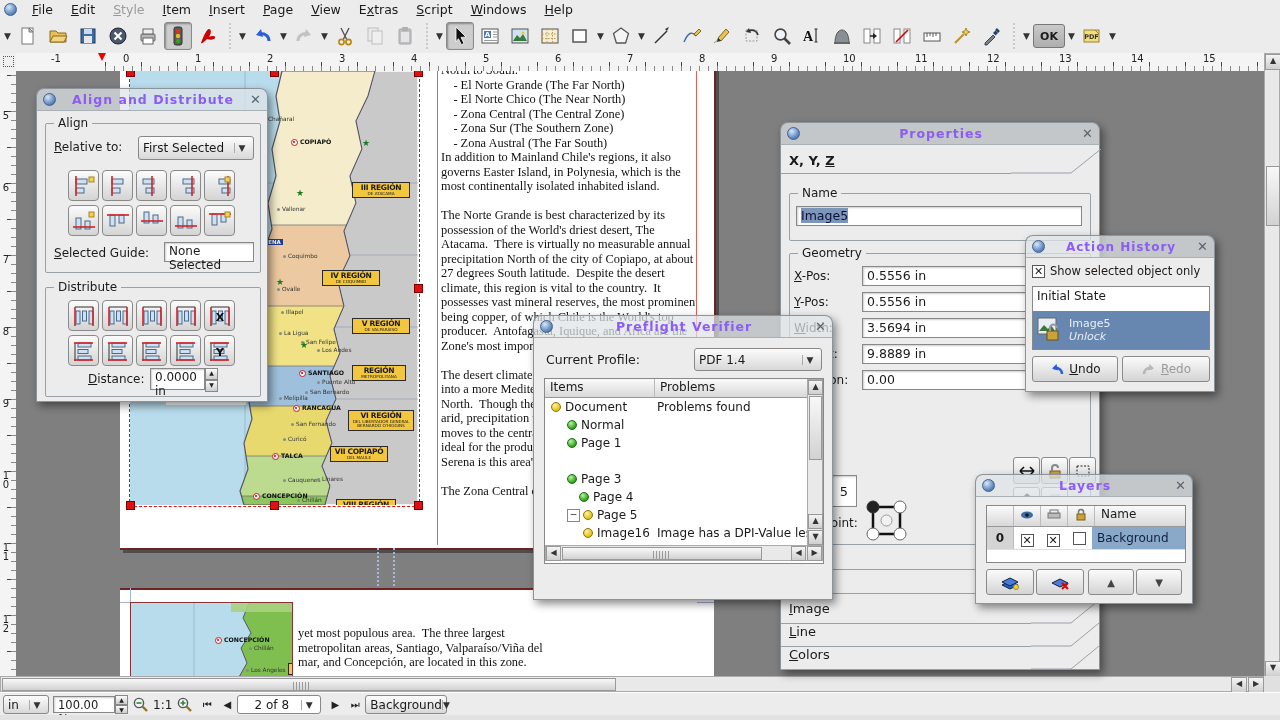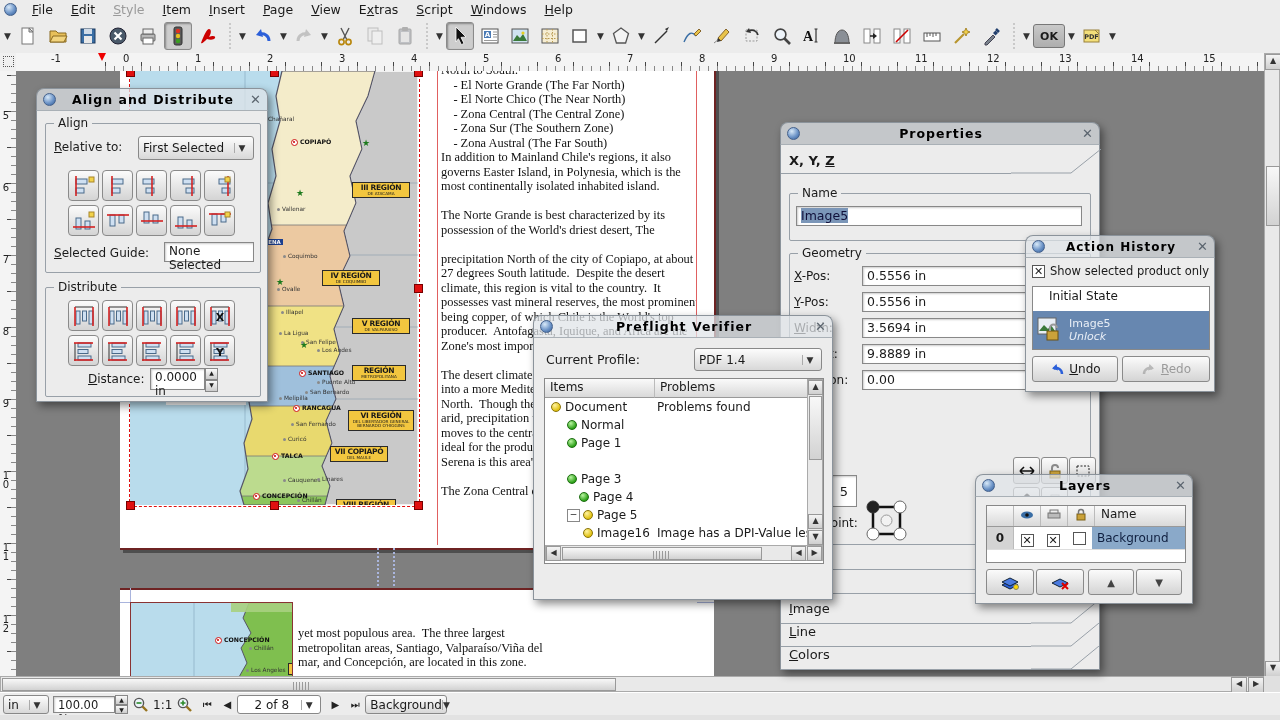--- a/index.html
+++ b/index.html
@@ -42,21 +42,21 @@
   .city.cap{font-weight:bold;font-size:6.2px;color:#111}
   .citydot{position:absolute;width:7px;height:7px;border:1.6px solid #cf1717;border-radius:50%;background:#fff;box-sizing:border-box}
   .citydot:after{content:"";position:absolute;left:1.2px;top:1.2px;width:1.6px;height:1.6px;background:#cf1717;border-radius:50%}
   .townsq{position:absolute;width:3px;height:3px;background:#8a8a8a;border-radius:50%}
   .star{position:absolute;color:#1d7a1d;font-size:9px;line-height:9px}
   .seltag{position:absolute;background:#1c3f8f;color:#fff;font-size:5.5px;padding:0 2px;font-weight:bold}
   .handle{position:absolute;width:7px;height:7px;background:#e01010;border:1px solid #700}
   
   .palette{position:absolute;box-shadow:3px 4px 9px rgba(0,0,0,.45);border-radius:8px 8px 0 0}
   .titlebar{height:23px;background:rgba(223,227,232,.72);border:1px solid #8b939b;border-bottom:1px solid #a9b0b6;border-radius:8px 8px 0 0;display:flex;align-items:center;padding:0 6px;box-sizing:border-box}
-  .titlebar .title-text{flex:1;text-align:center;font-weight:bold;font-size:12.5px;color:#000000;letter-spacing:1px}
+  .titlebar .title-text{flex:1;text-align:center;font-weight:bold;font-size:12.5px;color:#8b5cf6;letter-spacing:1px}
   .globe{width:13px;height:13px;border-radius:50%;background:radial-gradient(circle at 35% 30%,#d8e9f8,#6e95c8 55%,#2f5a96);border:1px solid #44618c;box-sizing:border-box}
   .closex{color:#5a646e;font-weight:bold;font-size:13px;line-height:13px}
   .pal-body{position:absolute;left:0;right:0;bottom:0;top:23px;background:#ececec;border:1px solid #8b939b;border-top:none}
   .groupbox{position:absolute;border:1px solid #98a0a8;border-radius:2px}
   .legend{position:absolute;top:-8px;left:8px;background:#ececec;padding:0 4px;font-size:12px}
   .lbl{font-size:12px}
   .lbl u,.legend u{text-decoration:underline}
   .combo{background:linear-gradient(#fcfcfc,#d8d8d8);border:1px solid #888;border-radius:3px;display:flex;align-items:center;padding:0 4px;box-sizing:border-box}
   .combo .val{flex:1;font-size:12px}
   .combo .dd{width:14px;text-align:center;font-size:9px;border-left:1px solid #aaa;color:#333}
@@ -358,20 +358,21 @@
       <div class="docline" style="top: 21px; left: 3px;">    - El Norte Chico (The Near North)</div>
       <div class="docline" style="top: 35.5px; left: 3px;">    - Zona Central (The Central Zone)</div>
       <div class="docline" style="top: 50px; left: 3px;">    - Zona Sur (The Southern Zone)</div>
       <div class="docline" style="top: 64.5px; left: 3px;">    - Zona Austral (The Far South)</div>
       <div class="docline" style="top: 79px; left: 3px;">In addition to Mainland Chile's regions, it also</div>
       <div class="docline" style="top: 93.5px; left: 3px;">governs Easter Island, in Polynesia, which is the</div>
       <div class="docline" style="top: 108px; left: 3px;">most continentally isolated inhabited island.</div>
       <div class="docline" style="top: 122.5px; left: 3px;"></div>
       <div class="docline" style="top: 137px; left: 3px;">The Norte Grande is best characterized by its</div>
       <div class="docline" style="top: 151.5px; left: 3px;">possession of the World's driest desert, The</div>
+      <div class="docline" style="top: 166px; left: 3px;">Atacama.  There is virtually no measurable annual</div>
       <div class="docline" style="top: 180.5px; left: 3px;">precipitation North of the city of Copiapo, at about</div>
       <div class="docline" style="top: 195px; left: 3px;">27 degrees South latitude.  Despite the desert</div>
       <div class="docline" style="top: 209.5px; left: 3px;">climate, this region is vital to the country.  It</div>
       <div class="docline" style="top: 224px; left: 3px;">possesses vast mineral reserves, the most prominent</div>
       <div class="docline" style="top: 238.5px; left: 3px;">being copper, of which Chile is the World's top</div>
       <div class="docline" style="top: 253px; left: 3px;">producer.  Antofagasta, Iquique, and Arica are the</div>
       <div class="docline" style="top: 267.5px; left: 3px;">Zone's most importa</div>
       <div class="docline" style="top: 282px; left: 3px;"></div>
       <div class="docline" style="top: 296.5px; left: 3px;">The desert climate o</div>
       <div class="docline" style="top: 311px; left: 3px;">into a more Mediter</div>
@@ -885,24 +886,24 @@
 
 <div class="palette" id="dlg-history" style="left:1025px;top:235px;width:190px;height:157px">
   <div class="titlebar">
     <span class="globe"></span>
     <span class="title-text" style="font-size:12px">Action History</span>
     <span class="closex">✕</span>
   </div>
   <div class="pal-body">
     <div class="abs" style="left:6px;top:6px;display:flex;align-items:center">
       <span class="chk">✕</span>
-      <span class="lbl" style="margin-left:5px;font-size:11.5px">Show selected product only</span>
+      <span class="lbl" style="margin-left:5px;font-size:11.5px">Show selected object only</span>
     </div>
     <div class="abs" style="left:6px;top:28px;width:176px;height:62px;border:1px solid #888;background:#fff;overflow:hidden" id="hist-list">
-        <div style="height: 20px; padding: 2px 16px; font-size: 12px; background: rgb(255, 255, 255);">Initial State</div>
+        <div style="height: 20px; padding: 2px 4px; font-size: 12px; background: rgb(255, 255, 255);">Initial State</div>
         <div style="height: 38px; background: rgb(103, 135, 176); display: flex; align-items: center; padding: 0px 4px;">
           <svg width="26" height="26">
             <rect x="1" y="1" width="18" height="16" fill="#e8eef4" stroke="#666"></rect>
             <path d="M2 14l5-6 4 4 3-4 4 6z" fill="#3a7a3a"></path>
             <rect x="10" y="14" width="11" height="9" fill="#caa23a" stroke="#6c5212"></rect>
             <path d="M13 14v-3a3.5 3.5 0 017 0" fill="none" stroke="#999" stroke-width="2"></path>
           </svg>
           <div style="margin-left:6px;color:#e8eef6">
             <div style="font-size:11px">Image5</div>
             <div style="font-size:11px;font-style:italic">Unlock</div>

